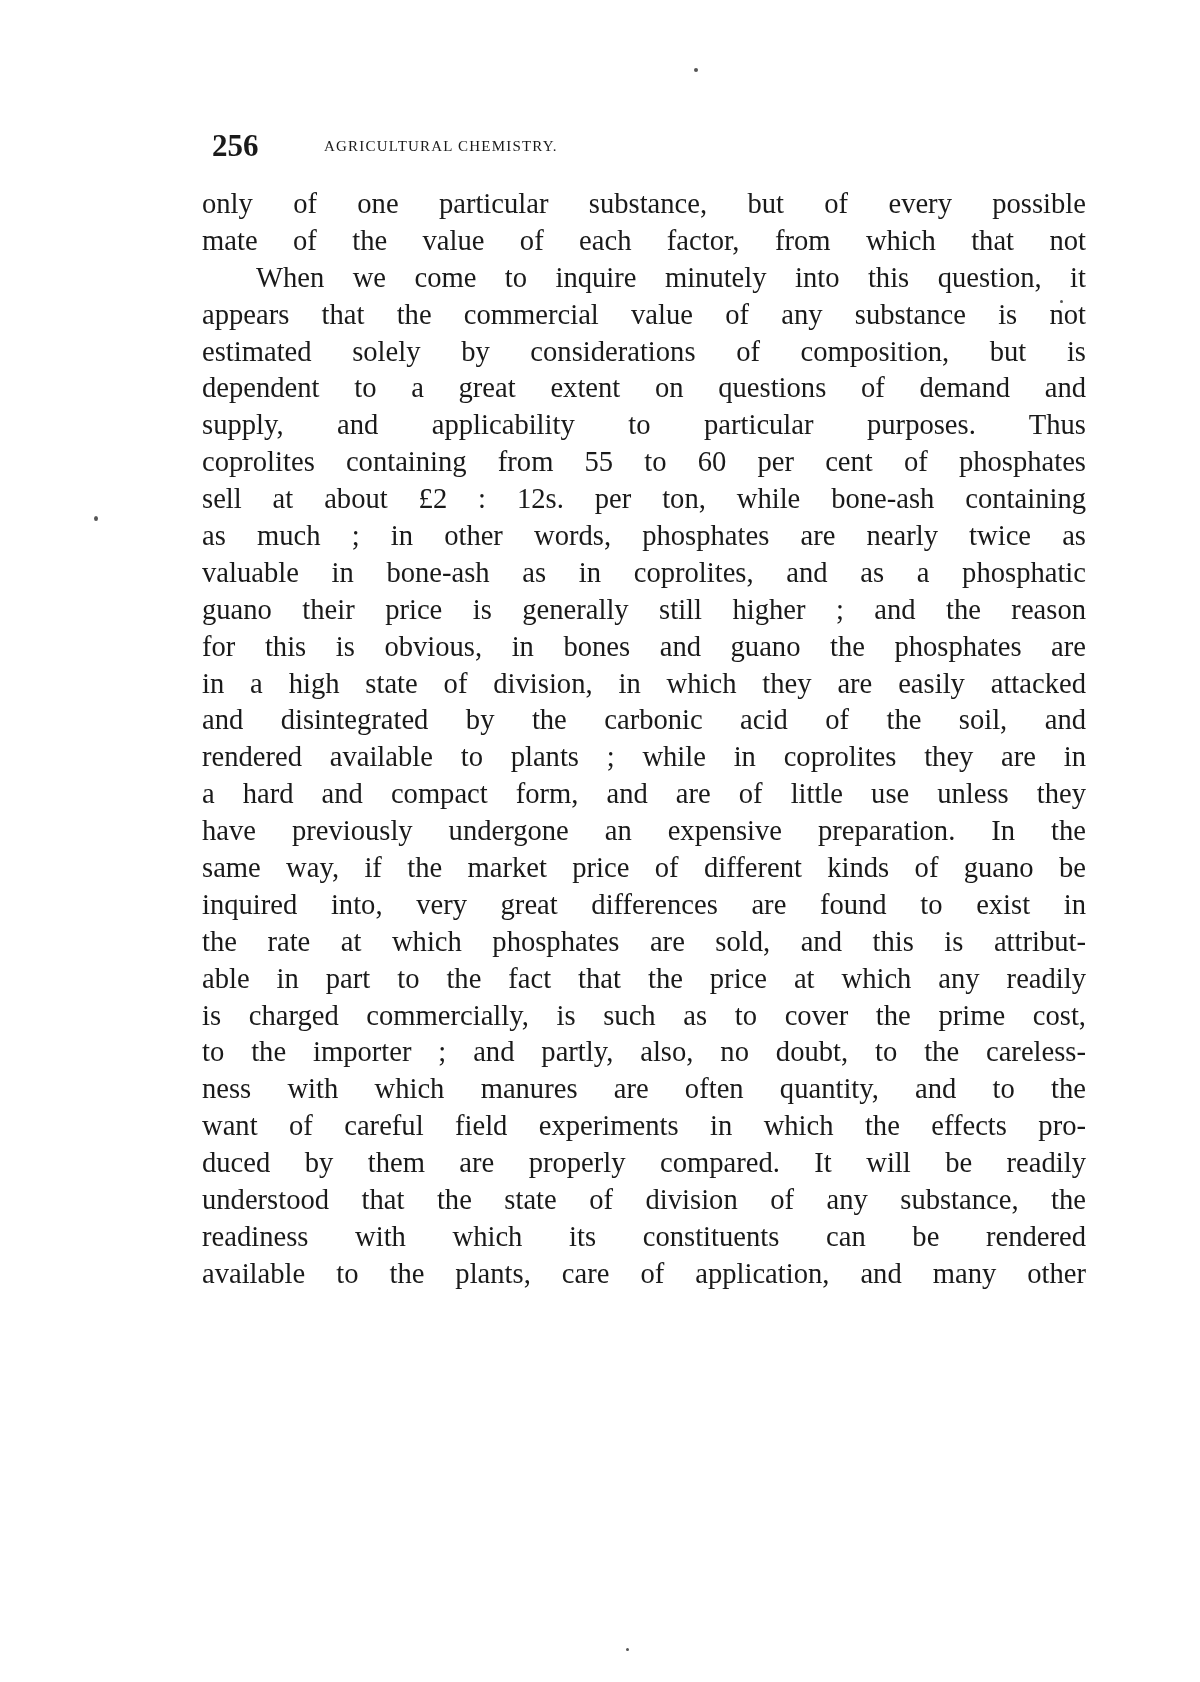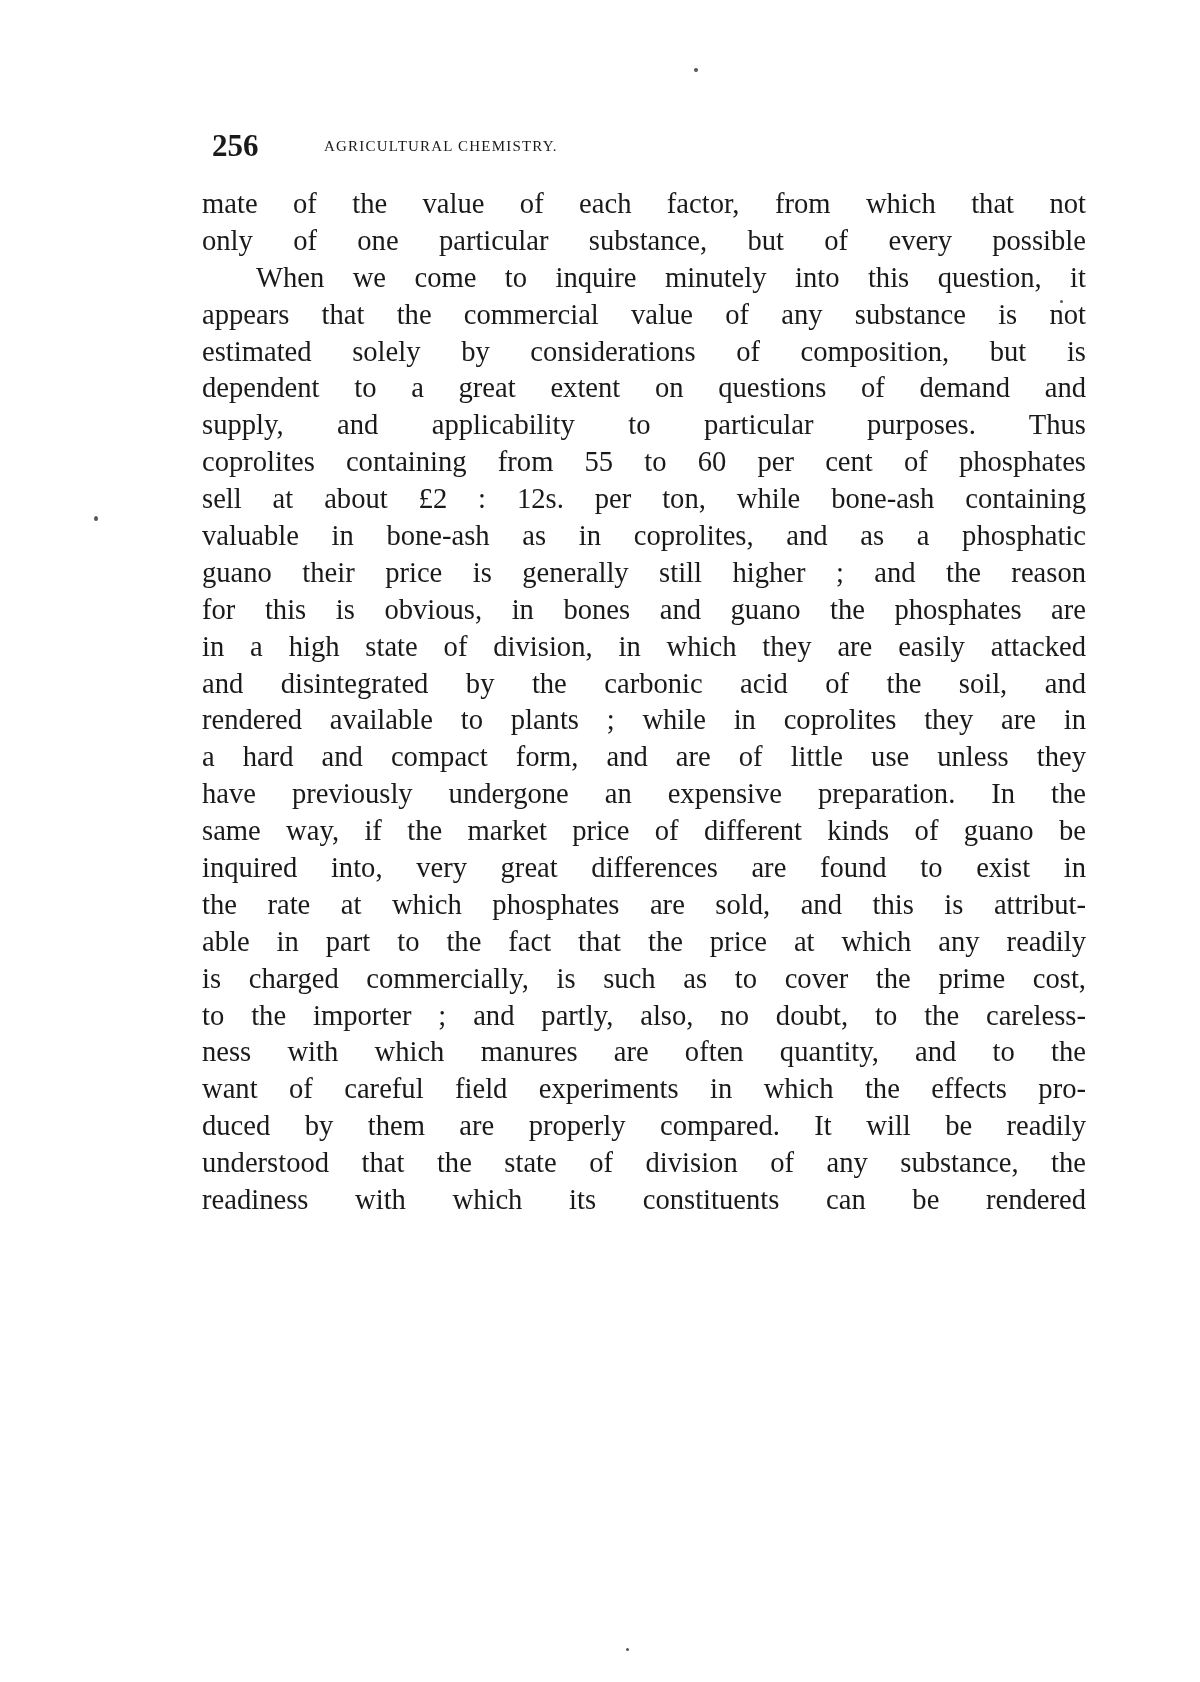--- a/index.html
+++ b/index.html
@@ -17,46 +17,48 @@
   </style>
 </head>
 <body>
 
 <div class="header">
   <span class="page-num">256</span>
   <span class="running-title">AGRICULTURAL CHEMISTRY.</span>
 </div>
 
 <div class="body-text">
+  <div class="line">only of one particular substance, but of every possible</div>
   <div class="line">mate of the value of each factor, from which that not</div>
-  <div class="line">only of one particular substance, but of every possible</div>
   <div class="line indent">When we come to inquire minutely into this question, it</div>
   <div class="line">appears that the commercial value of any substance is not</div>
   <div class="line">estimated solely by considerations of composition, but is</div>
   <div class="line">dependent to a great extent on questions of demand and</div>
   <div class="line">supply, and applicability to particular purposes. Thus</div>
   <div class="line">coprolites containing from 55 to 60 per cent of phosphates</div>
   <div class="line">sell at about £2 : 12s. per ton, while bone-ash containing</div>
+  <div class="line">as much ; in other words, phosphates are nearly twice as</div>
   <div class="line">valuable in bone-ash as in coprolites, and as a phosphatic</div>
   <div class="line">guano their price is generally still higher ; and the reason</div>
   <div class="line">for this is obvious, in bones and guano the phosphates are</div>
   <div class="line">in a high state of division, in which they are easily attacked</div>
   <div class="line">and disintegrated by the carbonic acid of the soil, and</div>
   <div class="line">rendered available to plants ; while in coprolites they are in</div>
   <div class="line">a hard and compact form, and are of little use unless they</div>
   <div class="line">have previously undergone an expensive preparation. In the</div>
   <div class="line">same way, if the market price of different kinds of guano be</div>
   <div class="line">inquired into, very great differences are found to exist in</div>
   <div class="line">the rate at which phosphates are sold, and this is attribut-</div>
   <div class="line">able in part to the fact that the price at which any readily</div>
   <div class="line">is charged commercially, is such as to cover the prime cost,</div>
   <div class="line">to the importer ; and partly, also, no doubt, to the careless-</div>
   <div class="line">ness with which manures are often quantity, and to the</div>
   <div class="line">want of careful field experiments in which the effects pro-</div>
   <div class="line">duced by them are properly compared. It will be readily</div>
   <div class="line">understood that the state of division of any substance, the</div>
   <div class="line">readiness with which its constituents can be rendered</div>
+  <div class="line">available to the plants, care of application, and many other</div>
 </div>
 
 <div class="mark" style="left:694px;top:68px;width:4px;height:4px;"></div>
 <div class="mark" style="left:94px;top:516px;width:4px;height:5px;"></div>
 <div class="mark" style="left:1060px;top:300px;width:3px;height:3px;"></div>
 <div class="mark" style="left:626px;top:1648px;width:3px;height:3px;"></div>
 
 </body></html>

